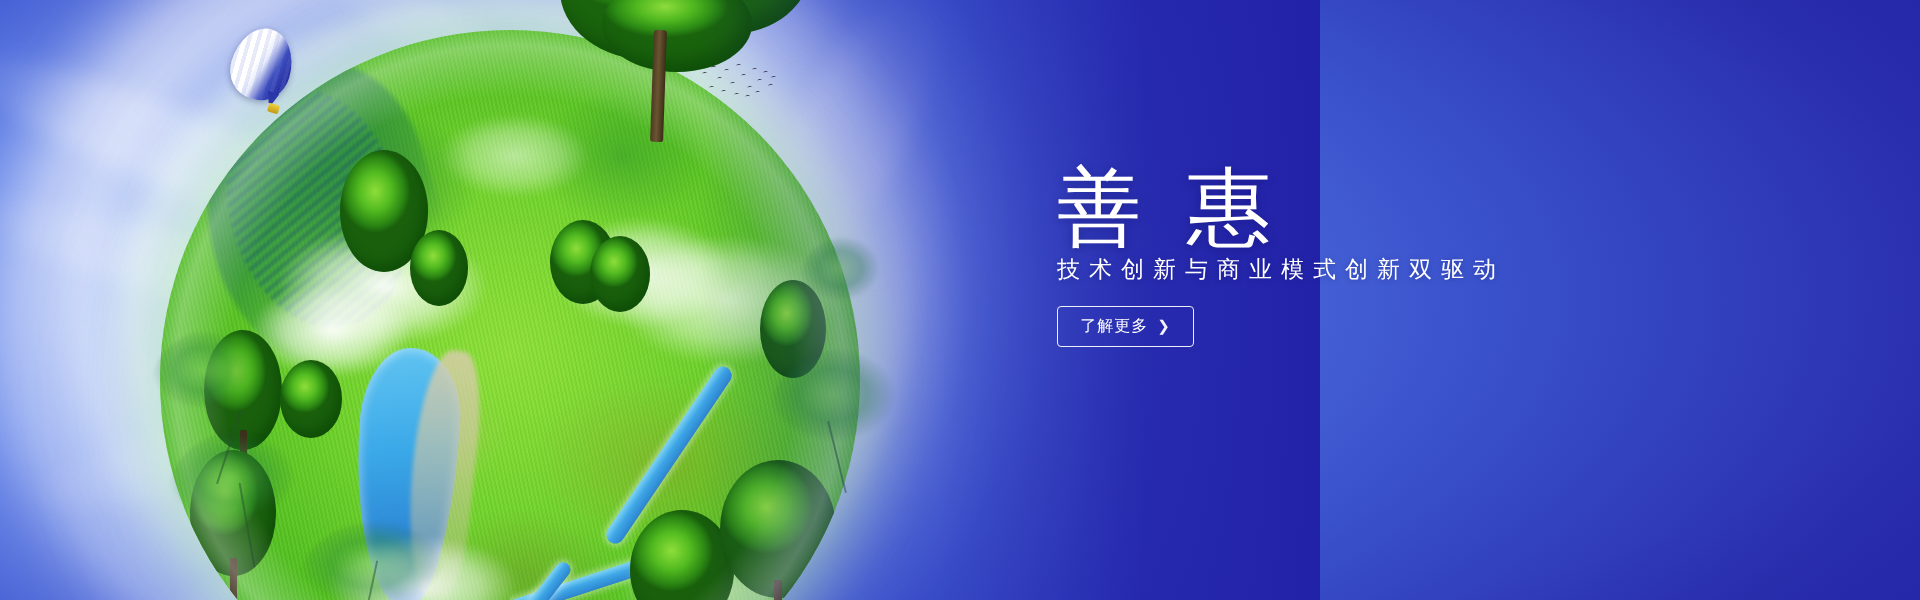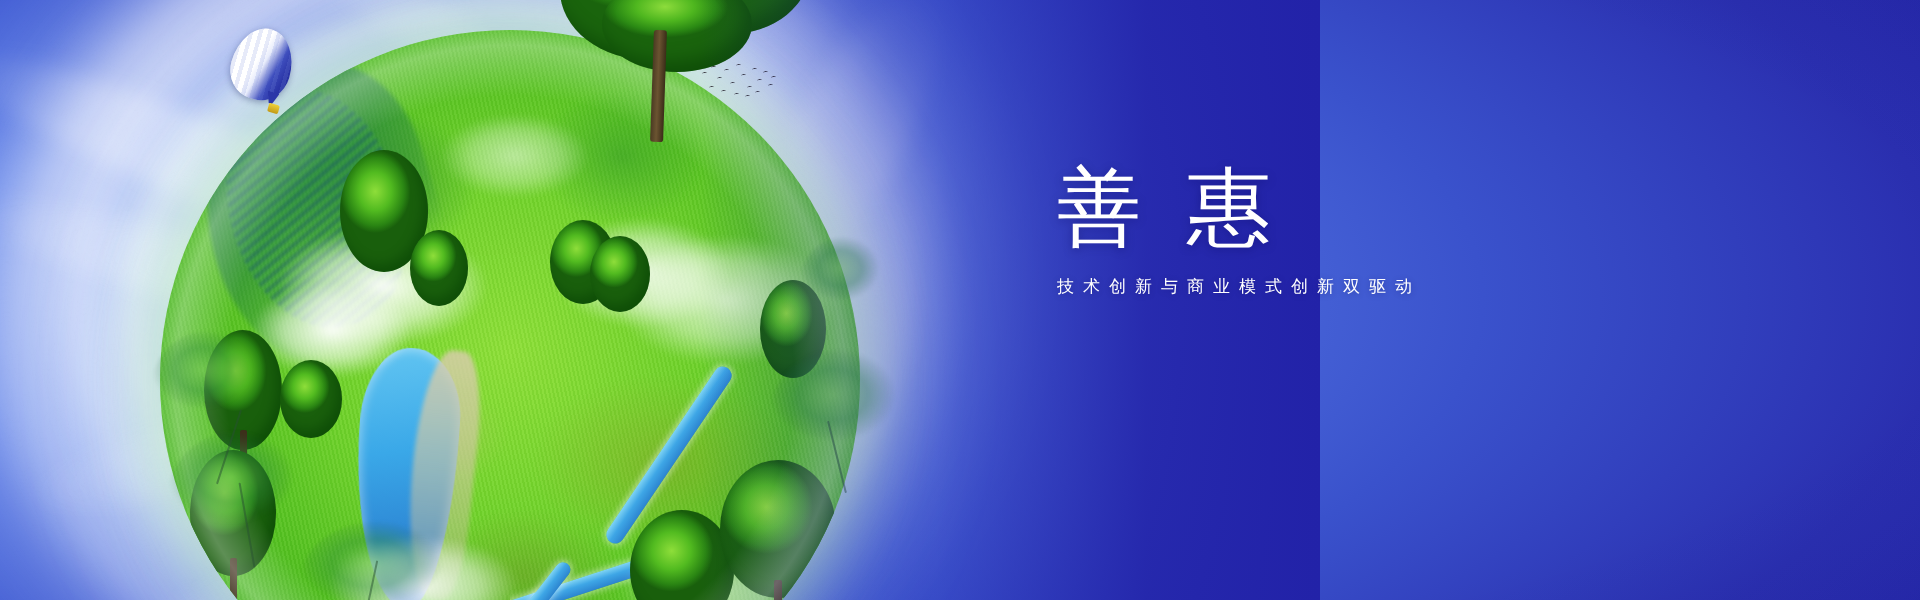--- a/index.html
+++ b/index.html
@@ -288,23 +288,23 @@
     font-family:"DejaVu Serif", serif;
     font-size:40px;
     line-height:1;
     letter-spacing:6px;
     margin-left:8px;
     position:relative;
     top:-4px;
     text-shadow:0 2px 8px rgba(10,10,80,0.35);
   }
   .subtitle {
-    margin-top:30px;
+    margin-top:10px;
     font-family:"DejaVu Sans", sans-serif;
-    font-size:17px;
+    font-size:23px;
     letter-spacing:9px;
     line-height:1.2;
     white-space:nowrap;
     text-shadow:0 1px 6px rgba(10,10,80,0.30);
   }
   .desc {
     margin-top:18px;
     font-family:"DejaVu Sans", sans-serif;
     font-size:17px;
     letter-spacing:0.5px;
@@ -468,15 +468,19 @@
         <span class="hl-big">善</span>
       </span>
       <span class="hl-group">
         <span class="hl-big">惠</span>
       </span>
     </div>
 
     <div class="subtitle">技术创新与商业模式创新双驱动</div>
 
 
+    <button class="cta">
+      <span>了解更多</span>
+      <span class="chev">❯</span>
+    </button>
 
   </div>
 </div>
 
 </body></html>

